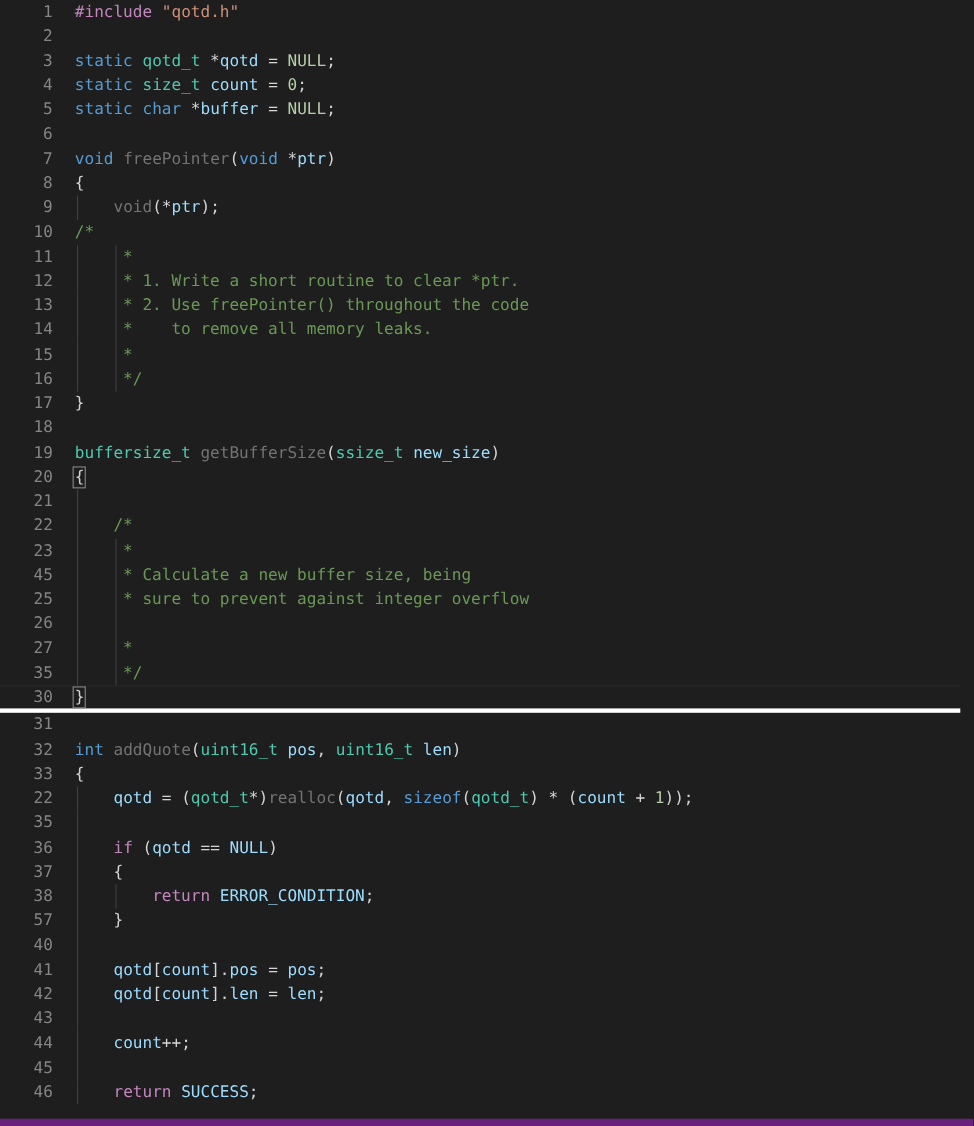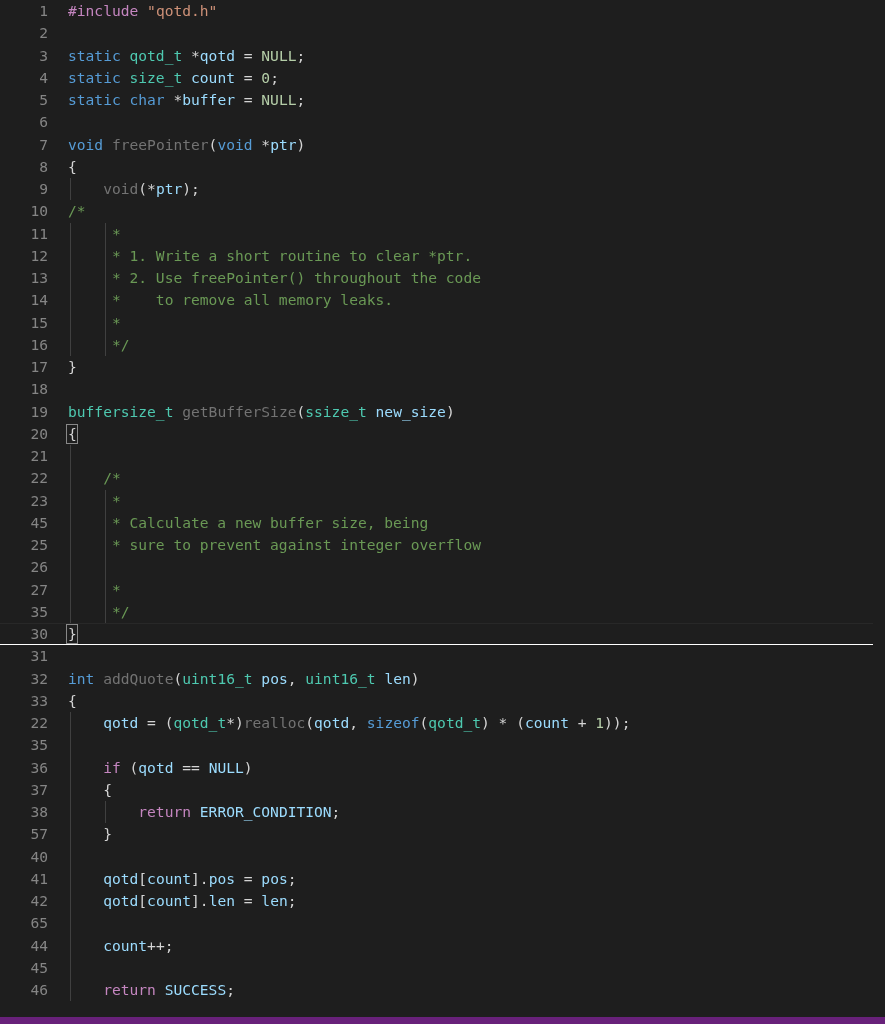--- a/index.html
+++ b/index.html
@@ -34,21 +34,21 @@
     position: relative;
     height: 22.25px;
     line-height: 22.25px;
     white-space: pre;
     font-size: 14.6px;
     letter-spacing: 0px;
   }
 
   .line.active {
     border-top: 1px solid #282828;
-    border-bottom: 1px solid #ffffff;
+    border-bottom: 4px solid #ffffff;
     height: 20.25px;
     line-height: 20.25px;
     width: 873px;
     box-sizing: content-box;
   }
 
   .ln {
     position: absolute;
     left: 0;
     top: 0;
@@ -351,21 +351,21 @@
     </div>
 
     <div class="line">
       <span class="guide" style="left:70px;"></span>
       <span class="ln">42</span>
       <span class="lc"><span class="p">    </span><span class="v">qotd</span><span class="p">[</span><span class="v">count</span><span class="p">].</span><span class="v">len</span><span class="p"> = </span><span class="v">len</span><span class="p">;</span></span>
     </div>
 
     <div class="line">
       <span class="guide" style="left:70px;"></span>
-      <span class="ln">65</span>
+      <span class="ln">43</span>
       <span class="lc"></span>
     </div>
 
     <div class="line">
       <span class="guide" style="left:70px;"></span>
       <span class="ln">44</span>
       <span class="lc"><span class="p">    </span><span class="v">count</span><span class="p">++;</span></span>
     </div>
 
     <div class="line">

